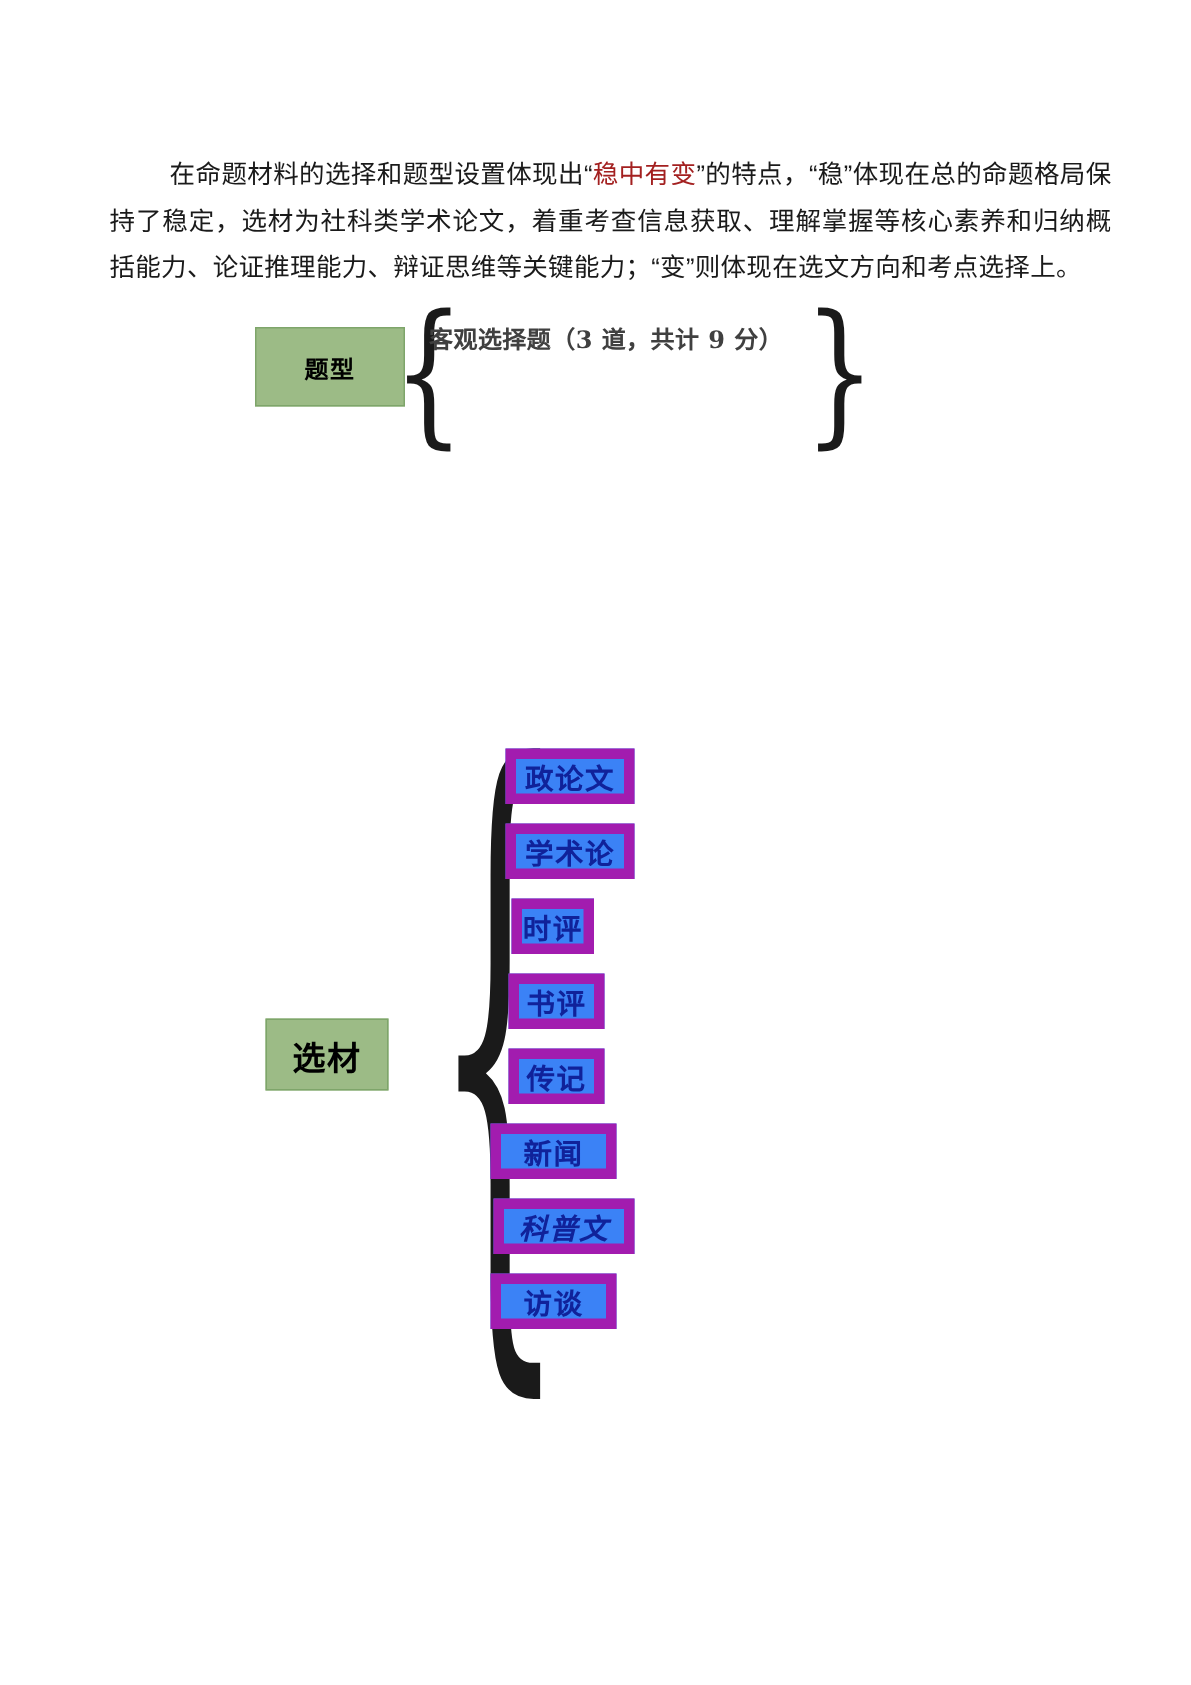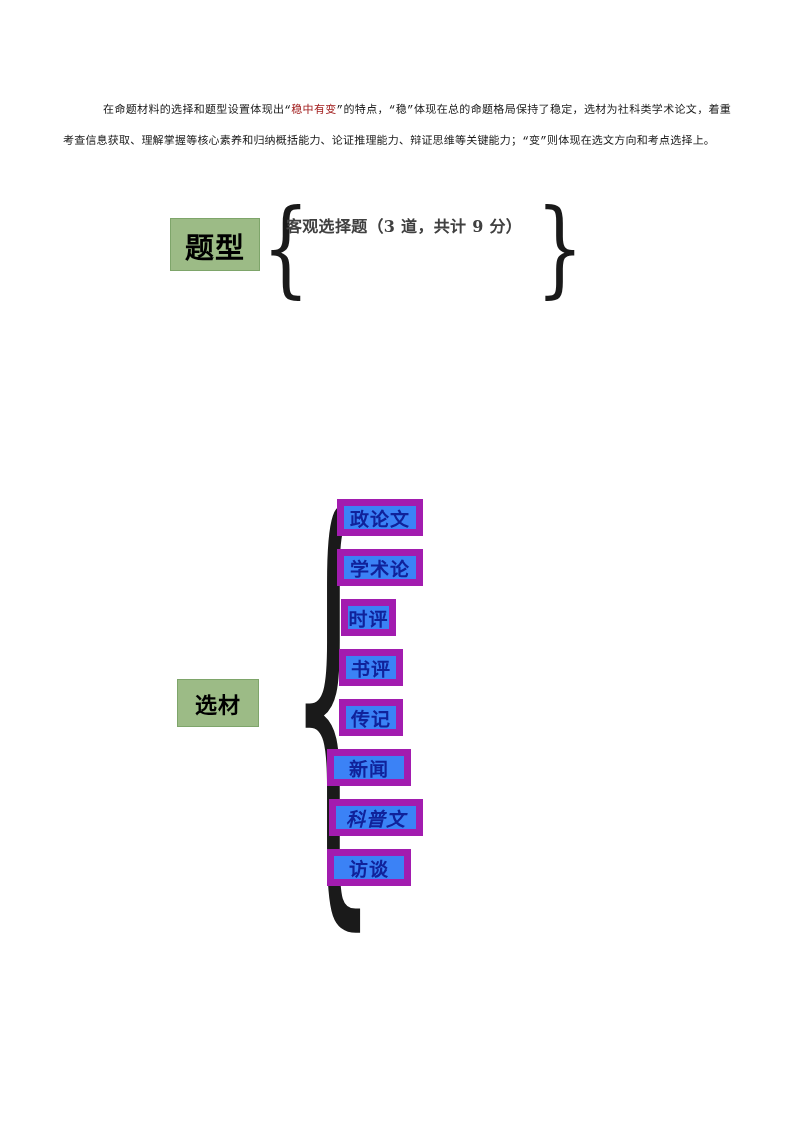--- a/index.html
+++ b/index.html
@@ -16,25 +16,25 @@
     position: relative;
     width: 794px;
     height: 1123px;
     background: #ffffff;
     overflow: hidden;
   }
 
   
   .para {
     position: absolute;
-    left: 63px;
+    left: 73px;
     top: 84px;
     width: 668px;
-    font-family: Liberation Mono, monospace;
-    font-size: 11px;
+    font-family: Liberation Sans, sans-serif;
+    font-size: 17px;
     line-height: 31px;
     text-align: justify;
     text-justify: inter-ideograph;
     letter-spacing: 0.2px;
     color: #1a1a1a;
   }
   .para .indent { display: inline-block; width: 40px; }
   .hl-red { color: #a32020; }
 
   
@@ -48,23 +48,23 @@
     justify-content: center;
     font-family: "DejaVu Serif", "Liberation Serif", serif;
     font-weight: bold;
     color: #000000;
   }
 
   
   #tixing-box {
     left: 170px;
     top: 218px;
-    width: 90px;
+    width: 100px;
     height: 53px;
-    font-size: 29px;
+    font-size: 16px;
     letter-spacing: 1px;
   }
 
   .brace-wrap {
     position: absolute;
     font-family: "DejaVu Serif", "Liberation Serif", serif;
     color: #1a1a1a;
     line-height: 1;
     user-select: none;
   }

